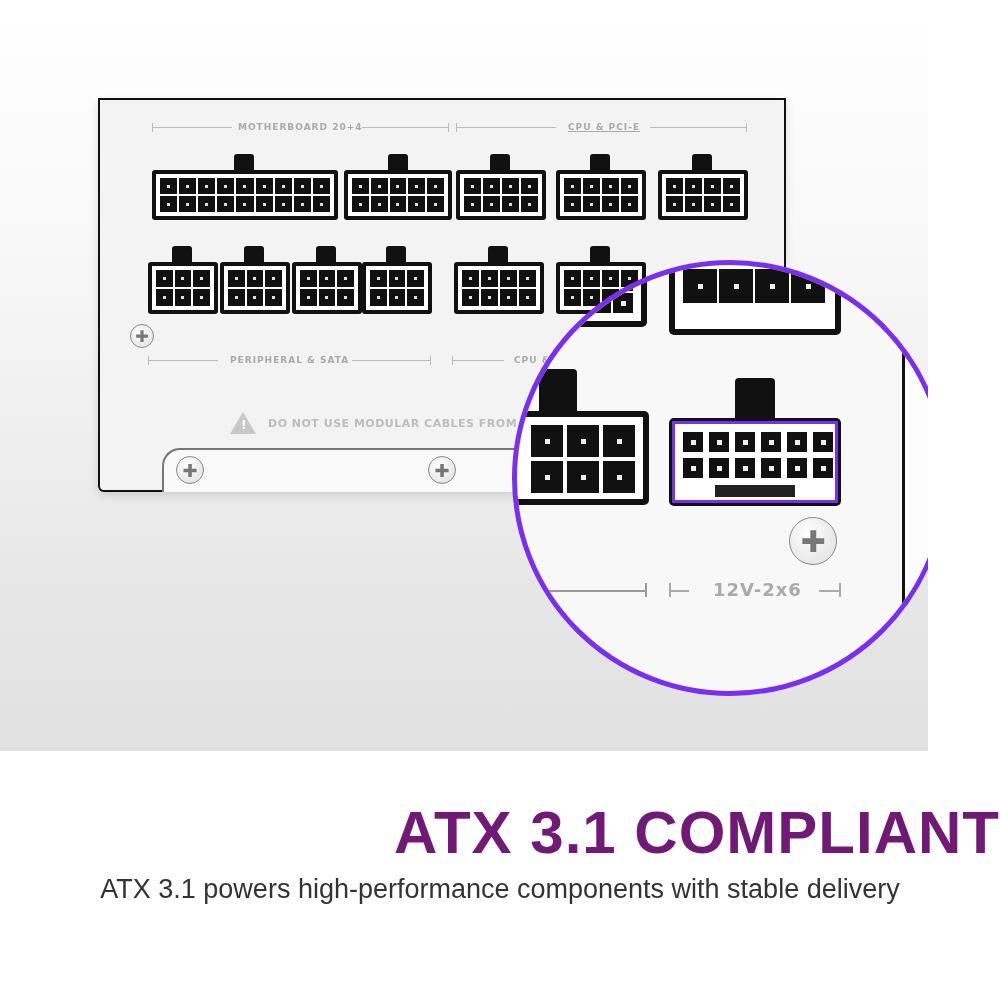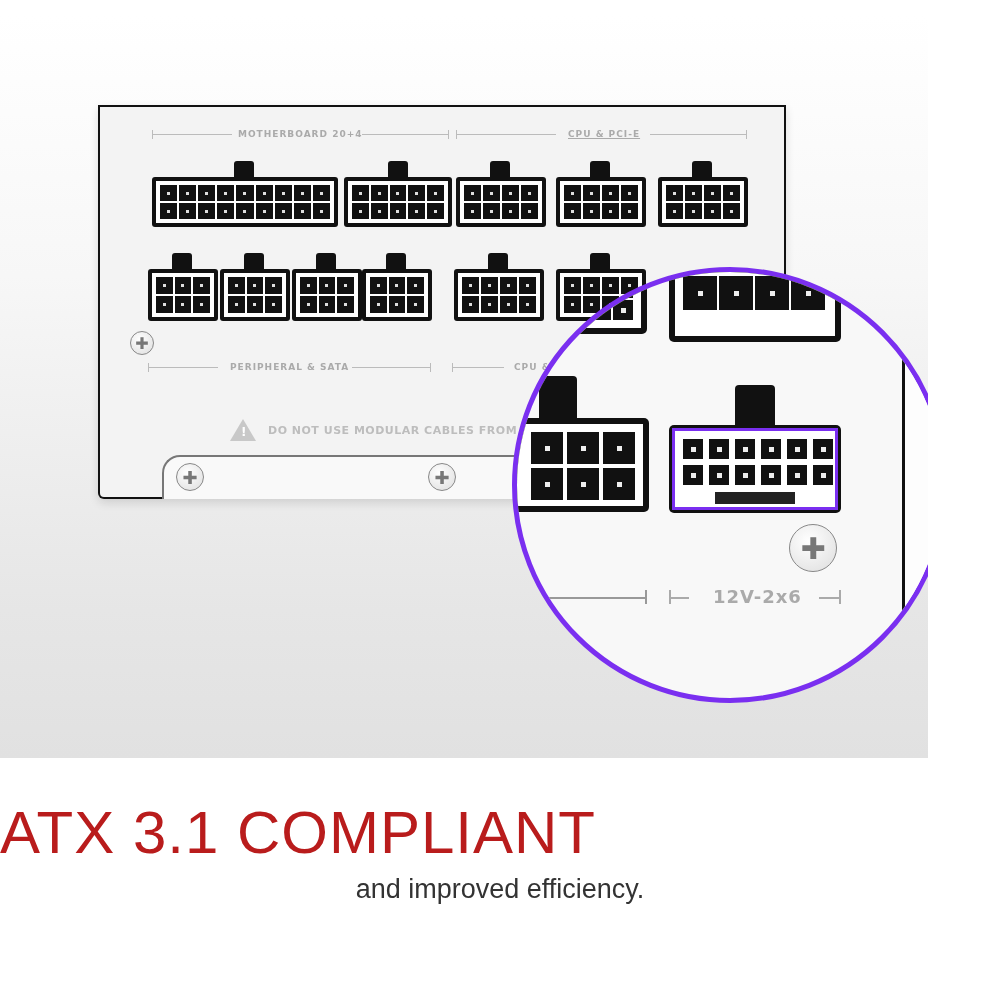--- a/index.html
+++ b/index.html
@@ -1,17 +1,17 @@
 <!DOCTYPE html>
 <html><head>
 <meta charset="utf-8">
 <style>
   html,body{margin:0;padding:0;}
   body{width:1000px;height:1000px;position:relative;overflow:hidden;background:#fff;font-family:"DejaVu Sans",sans-serif;}
-  .hero{position:absolute;left:0;top:15px;width:928px;height:743px;background:linear-gradient(#ffffff 0%,#f7f7f7 35%,#e6e6e6 80%,#e1e1e1 100%);overflow:hidden;}
+  .hero{position:absolute;left:0;top:8px;width:928px;height:743px;background:linear-gradient(#ffffff 0%,#f7f7f7 35%,#e6e6e6 80%,#e1e1e1 100%);overflow:hidden;}
   .psu{position:absolute;left:98px;top:90px;width:684px;height:392px;background:#f3f3f3;border:2px solid #111;border-top:none;border-radius:0 0 6px 6px;box-shadow:0 4px 10px rgba(0,0,0,0.12);}
   .psu-top{position:absolute;left:0;top:0;width:100%;height:2px;background:#111;}
   .plate{position:absolute;left:62px;top:350px;width:624px;height:42px;background:#f9f9f9;border-top:2px solid #777;border-left:2px solid #777;border-radius:18px 0 0 0;}
   .lbl{position:absolute;font-size:9px;letter-spacing:1px;color:#aaa;font-weight:bold;white-space:nowrap;}
   .rule{position:absolute;height:1px;background:#bbb;}
   .tick{position:absolute;width:1px;height:9px;background:#bbb;}
   .conn{position:absolute;background:#111;border-radius:3px;}
   .conn .inner{position:absolute;left:4px;top:4px;right:4px;bottom:4px;background:#fff;display:grid;gap:2px;padding:4px;box-sizing:border-box;}
   .conn .latch{position:absolute;top:-16px;width:20px;height:18px;background:#111;border-radius:3px 3px 0 0;}
   .pin{background:#111;position:relative;}
@@ -22,21 +22,21 @@
   .warn-tri span{position:absolute;left:-2px;top:6px;color:#fff;font-size:12px;font-weight:bold;}
   .warn-text{font-size:11px;font-weight:bold;color:#bdbdbd;letter-spacing:0.5px;white-space:nowrap;}
   .magnifier{position:absolute;left:512px;top:252px;width:436px;height:436px;border-radius:50%;border:5px solid #7a2ff0;box-sizing:border-box;overflow:hidden;background:#f8f8f8;}
   .mag-edge{position:absolute;left:385px;top:0;width:3px;height:100%;background:#111;}
   .mag-right{position:absolute;left:388px;top:0;width:60px;height:100%;background:#fdfdfd;}
   .big-conn{position:absolute;background:#111;border-radius:5px;}
   .big-conn .inner{position:absolute;left:6px;top:6px;right:6px;bottom:6px;background:#fff;}
   .big-latch{position:absolute;background:#111;border-radius:4px 4px 0 0;}
   .bpin{position:absolute;background:#111;}
   .bpin::after{content:"";position:absolute;left:50%;top:50%;width:5px;height:5px;margin:-2.5px;background:#eee;}
-  .title{position:absolute;left:0;top:798px;width:1000px;text-align:left;font-family:"Liberation Sans",sans-serif;font-weight:normal;font-size:60px;color:#b91c1c;letter-spacing:1px;}
+  .title{position:absolute;left:0;top:798px;width:1000px;text-align:right;font-family:"Liberation Sans",sans-serif;font-weight:bold;font-size:60px;color:#701a75;letter-spacing:1px;}
   .desc{position:absolute;left:0;top:872px;width:1000px;text-align:center;font-family:"Liberation Sans",sans-serif;font-size:27px;line-height:34px;color:#333;}
 </style>
 </head>
 <body>
 
 <div class="hero">
   <div class="psu">
     <div class="psu-top"></div>
 
     <div class="rule" style="left:52px;top:29px;width:80px;"></div>
@@ -280,14 +280,14 @@
     <div class="tick" style="left:152px;top:318px;height:14px;background:#aaa;width:2px;"></div>
     <div class="rule" style="left:152px;top:325px;width:20px;background:#aaa;height:2px;"></div>
     <div style="position:absolute;left:196px;top:314px;font-size:18px;color:#aaa;font-weight:bold;letter-spacing:1px;">12V-2x6</div>
     <div class="rule" style="left:302px;top:325px;width:20px;background:#aaa;height:2px;"></div>
     <div class="tick" style="left:322px;top:318px;height:14px;background:#aaa;width:2px;"></div>
   </div>
 </div>
 
 <div class="title">ATX 3.1 COMPLIANT</div>
 <div class="desc">
-  <div>and improved efficiency.</div>
+  <div>ATX 3.1 powers high-performance components with stable delivery</div>
 </div>
 
 </body></html>

